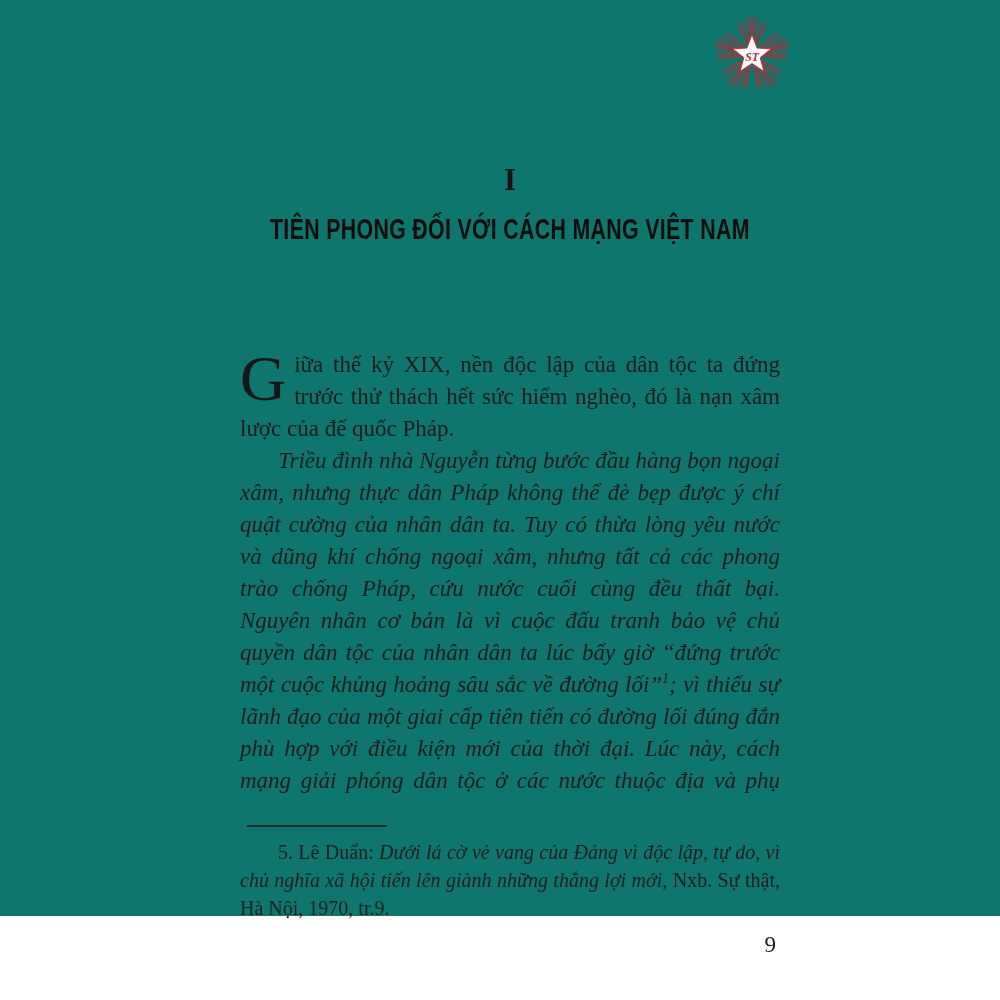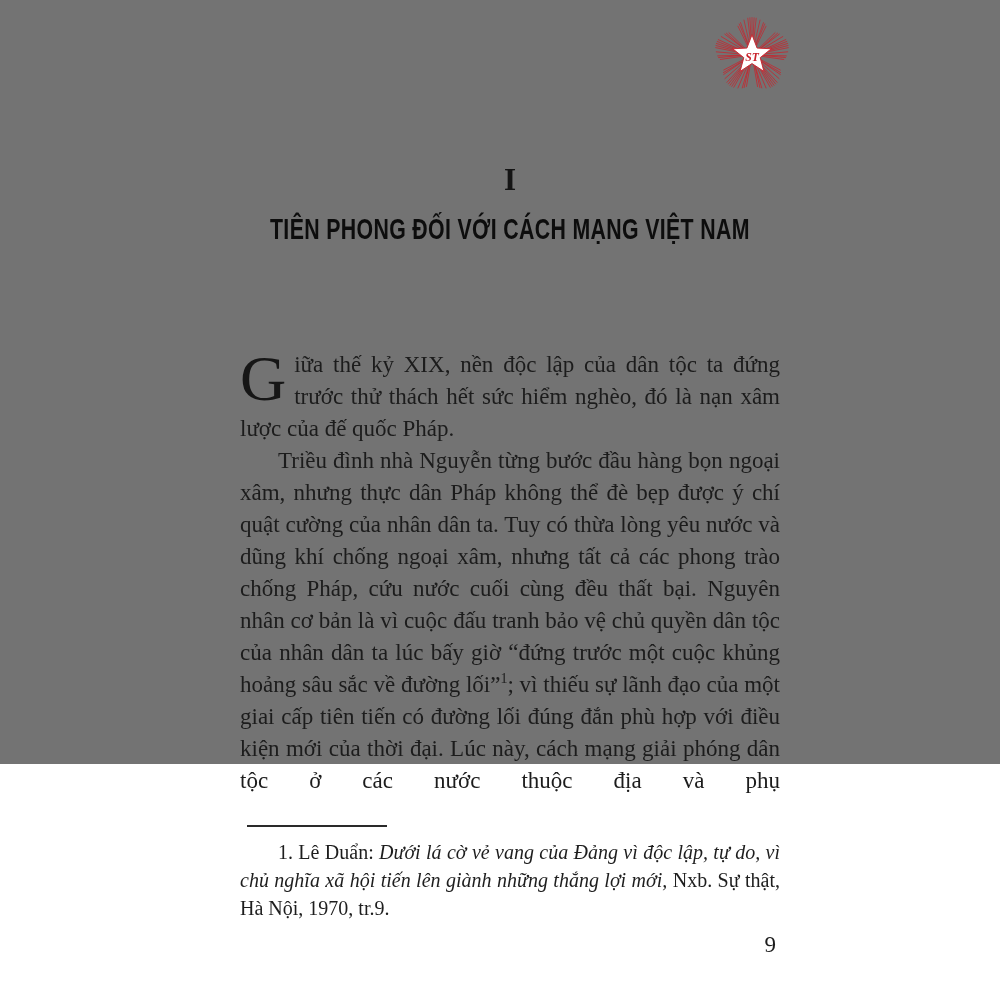--- a/index.html
+++ b/index.html
@@ -6,22 +6,22 @@
   html, body { width: 1000px; height: 1000px; }
   body {
     background: #ffffff;
     font-family: "Liberation Serif", serif;
     color: #1c1c1c;
     overflow: hidden;
   }
   .page {
     position: relative;
     width: 1000px;
-    height: 764px;
-    background: #737373;
+    height: 916px;
+    background: #0f766e;
   }
   .logo {
     position: absolute;
     left: 713px;
     top: 16px;
     width: 78px;
     height: 78px;
   }
   .chapter-numeral {
     position: absolute;
@@ -60,21 +60,21 @@
     position: absolute;
     left: 240px;
     top: 349px;
     width: 540px;
     font-size: 23px;
     line-height: 32px;
     text-align: justify;
     color: #1c1c1c;
   }
   .para-indent { text-indent: 38px; }
-  .para-last-justified { text-align-last: justify; }
+  .para-last-justified { text-align-last: justify; font-style: italic; }
   .dropcap {
     float: left;
     font-size: 64px;
     line-height: 53px;
     padding: 3px 8px 0 0;
     color: #161616;
   }
   sup.fnref {
     font-size: 14px;
     vertical-align: super;
@@ -152,18 +152,18 @@
   </div>
 
   <div class="body-text">
     <p><span class="dropcap">G</span><span>iữa thế kỷ XIX, nền độc lập của dân tộc ta đứng trước thử thách hết sức hiểm nghèo, đó là nạn xâm lược của đế quốc Pháp.</span></p>
     <p class="para-indent para-last-justified"><span>Triều đình nhà Nguyễn từng bước đầu hàng bọn ngoại xâm, nhưng thực dân Pháp không thể đè bẹp được ý chí quật cường của nhân dân ta. Tuy có thừa lòng yêu nước và dũng khí chống ngoại xâm, nhưng tất cả các phong trào chống Pháp, cứu nước cuối cùng đều thất bại. Nguyên nhân cơ bản là vì cuộc đấu tranh bảo vệ chủ quyền dân tộc của nhân dân ta lúc bấy giờ “đứng trước một cuộc khủng hoảng sâu sắc về đường lối”</span><sup class="fnref">1</sup><span>; vì thiếu sự lãnh đạo của một giai cấp tiên tiến có đường lối đúng đắn phù hợp với điều kiện mới của thời đại. Lúc này, cách mạng giải phóng dân tộc ở các nước thuộc địa và phụ</span></p>
   </div>
 
   <div class="footnote-rule"></div>
 
   <div class="footnote">
-    <span>1. Lê Duẩn: </span><span class="work-title">Dưới lá cờ vẻ vang của Đảng vì độc lập, tự do, vì chủ nghĩa xã hội tiến lên giành những thắng lợi mới,</span><span> Nxb. Sự thật, Hà Nội, 1970, tr.9.</span>
+    <span>5. Lê Duẩn: </span><span class="work-title">Dưới lá cờ vẻ vang của Đảng vì độc lập, tự do, vì chủ nghĩa xã hội tiến lên giành những thắng lợi mới,</span><span> Nxb. Sự thật, Hà Nội, 1970, tr.9.</span>
   </div>
 
   <div class="page-number">9</div>
 
 </div>
 
 </body></html>

